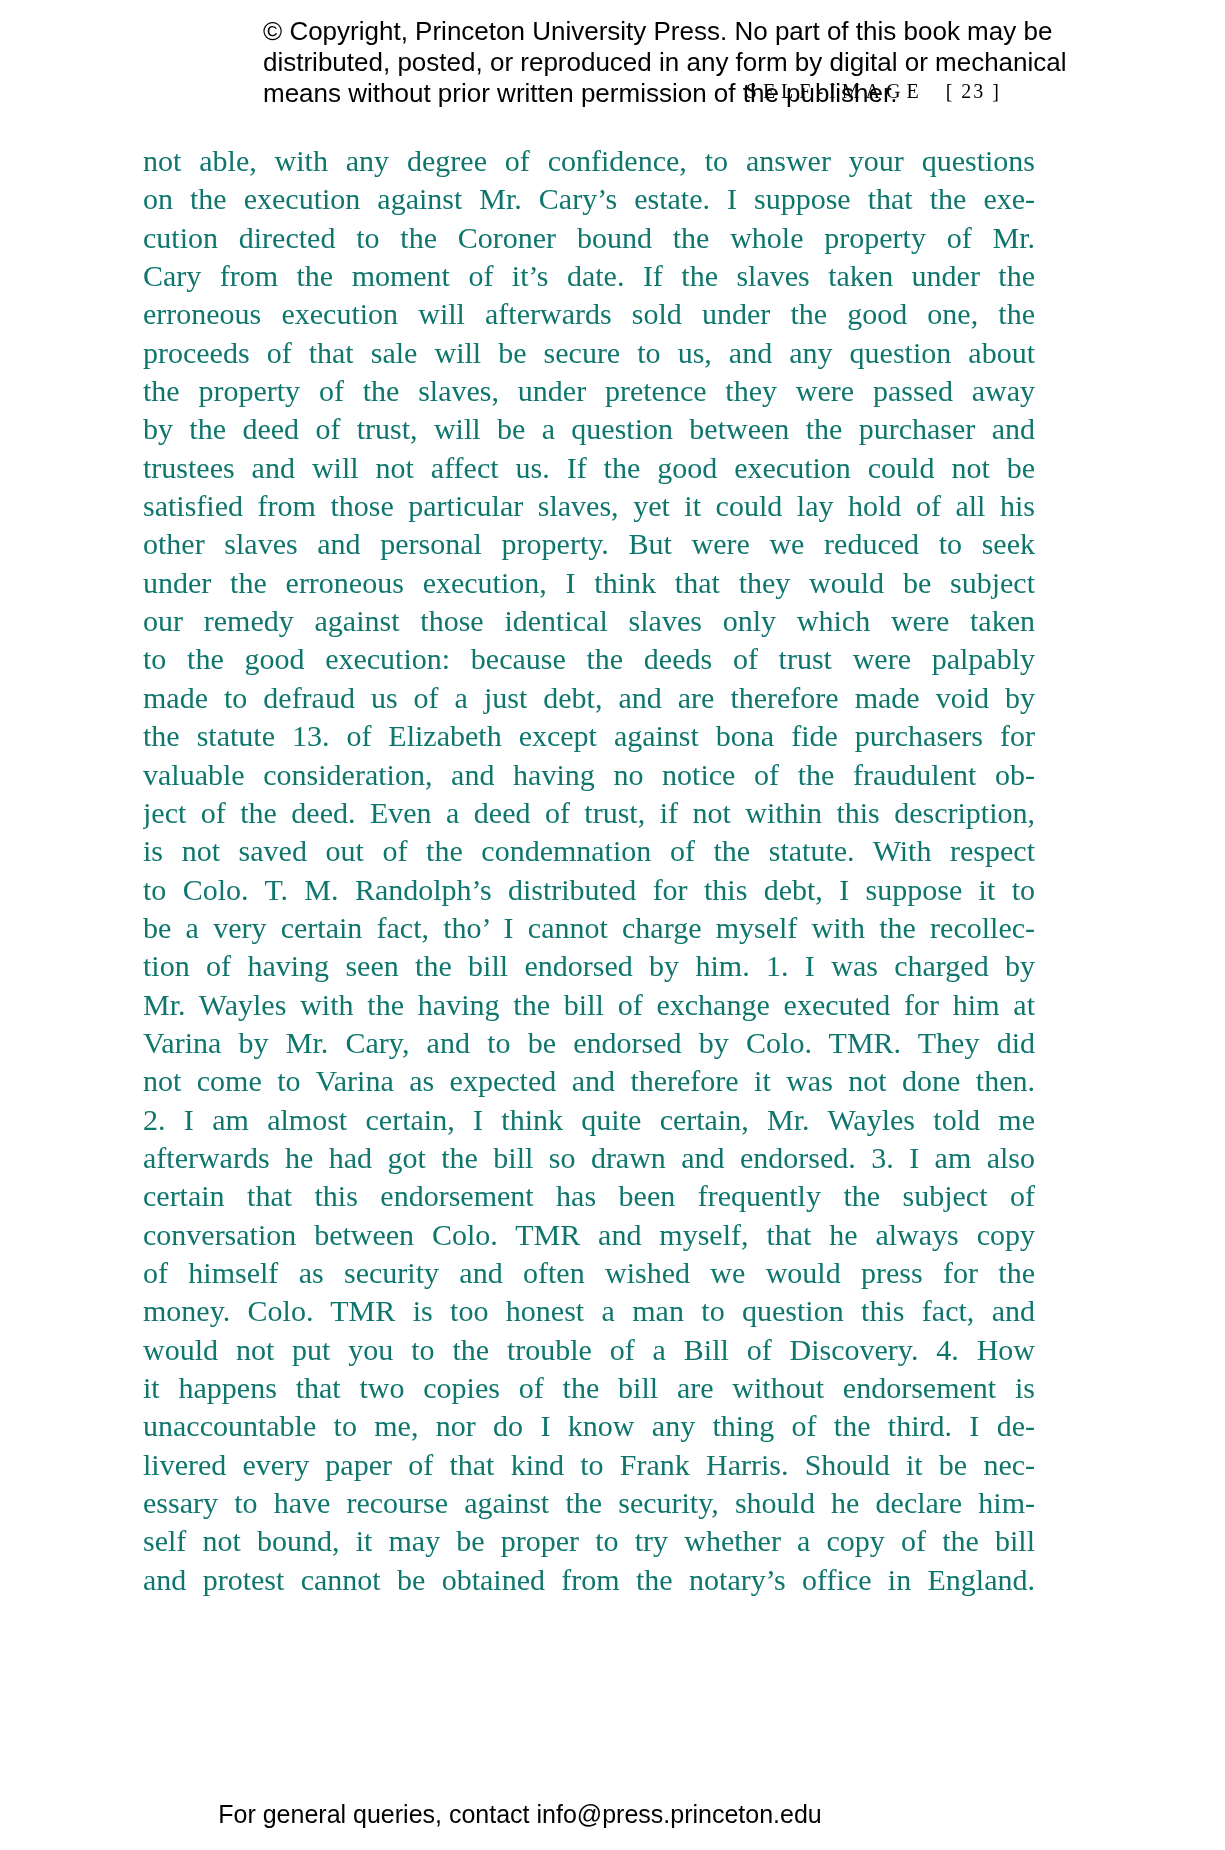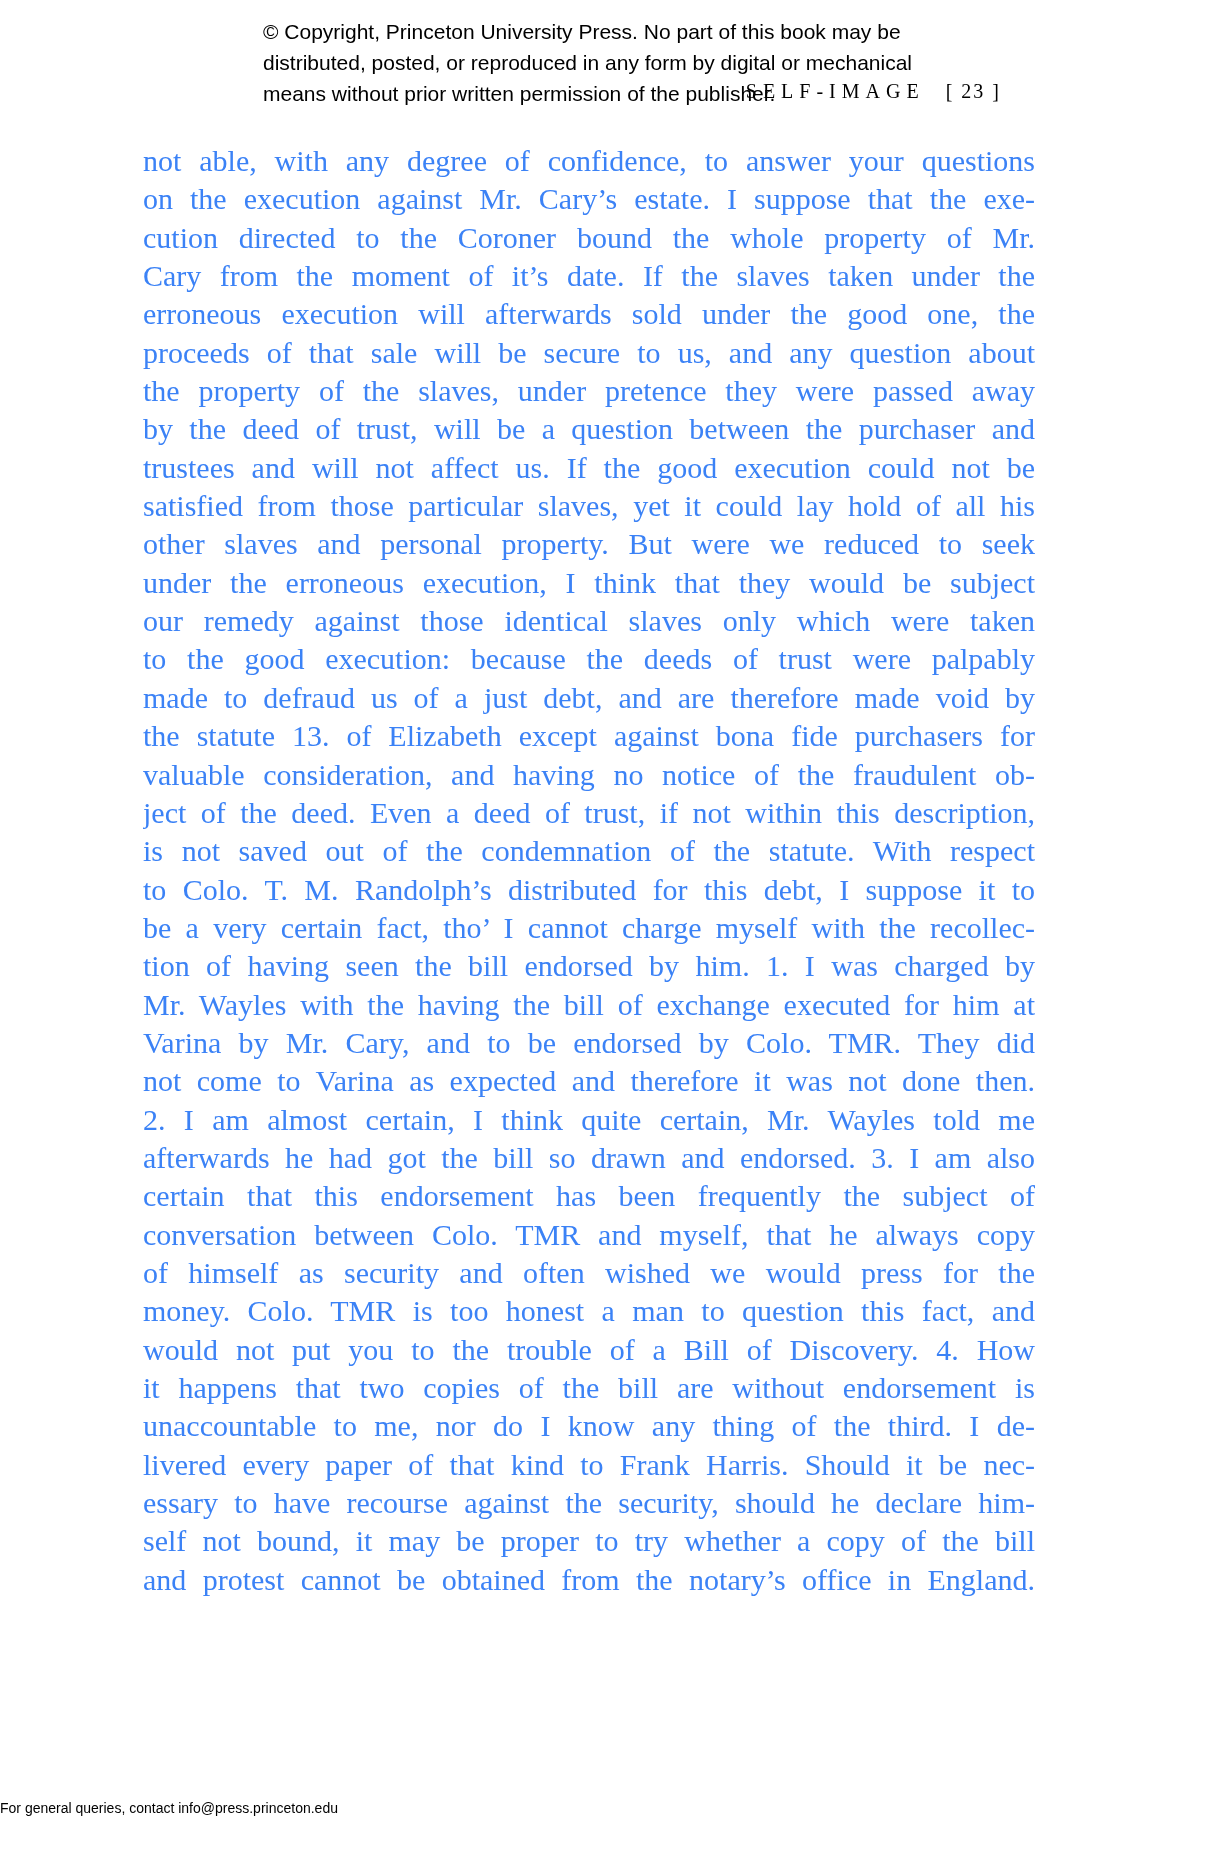--- a/index.html
+++ b/index.html
@@ -14,21 +14,21 @@
     background: #ffffff;
     color: #0b0b0b;
     font-family: "Liberation Serif", serif;
     overflow: hidden;
   }
   .copyright {
     position: absolute;
     left: 263px;
     top: 16px;
     font-family: "Liberation Sans", sans-serif;
-    font-size: 21px;
+    font-size: 26px;
     line-height: 31px;
     color: #000000;
     text-align: left;
     white-space: nowrap;
   }
   .running-header {
     position: absolute;
     left: 143px;
     top: 80px;
     width: 892px;
@@ -46,36 +46,37 @@
     margin-left: 16px;
     letter-spacing: 0.10em;
   }
   .body-text {
     position: absolute;
     left: 143px;
     top: 142px;
     width: 892px;
     font-family: "Liberation Serif", serif;
     font-size: 30px;
-    color: #3b82f6;
+    color: #0f766e;
   }
   .body-line {
     line-height: 38.35px;
     height: 38.35px;
     text-align: justify;
     text-align-last: justify;
     overflow: hidden;
   }
   .footer {
     position: absolute;
     left: 0;
     top: 1800px;
     width: 1040px;
+    text-align: center;
     font-family: "Liberation Sans", sans-serif;
-    font-size: 14px;
+    font-size: 25px;
     color: #000000;
     white-space: nowrap;
   }
 </style>
 </head>
 <body>
 
 <div class="page">
 
   <div class="copyright">

